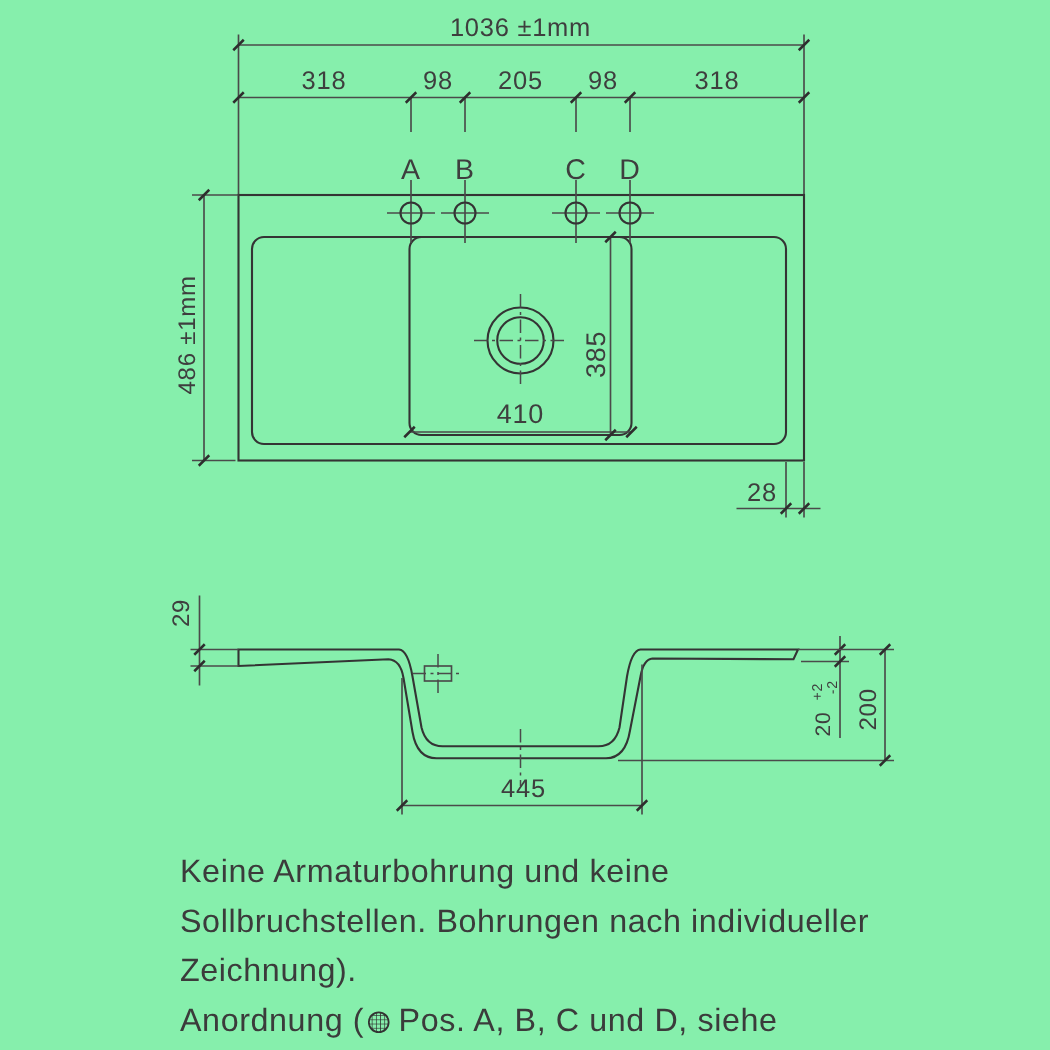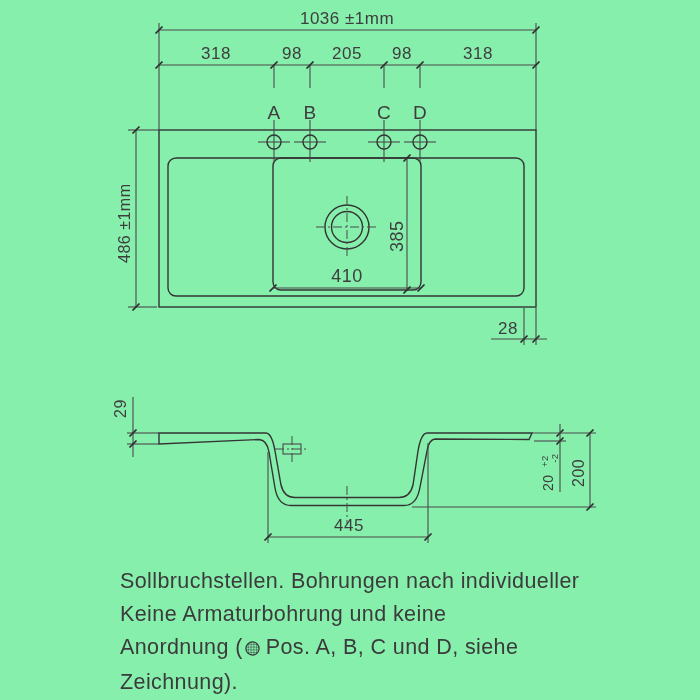--- a/index.html
+++ b/index.html
@@ -200,23 +200,23 @@
       <line class="dim" x1="590" y1="433" x2="590" y2="507"></line>
       <line class="tick" x1="586.5" y1="436.5" x2="593.5" y2="429.5"></line>
       <line class="tick" x1="586.5" y1="510.5" x2="593.5" y2="503.5"></line>
       <text transform="translate(584,487) rotate(-90)" font-size="16">200</text>
     </g>
   </g>
 </svg>
 
 
 <div class="note">
+  <div class="row">Keine Armaturbohrung und keine</div>
   <div class="row">Sollbruchstellen. Bohrungen nach individueller</div>
-  <div class="row">Keine Armaturbohrung und keine</div>
+  <div class="row">Zeichnung).</div>
   <div class="row">
     <span>Anordnung (</span><span class="sym"><svg width="15" height="15" viewBox="0 0 15 15">
             <circle cx="7.5" cy="7.5" r="6.6" fill="url(#gridhatch)" stroke="#333" stroke-width="1.2"></circle>
           </svg></span><span>Pos. A, B, C und D, siehe</span>
   </div>
-  <div class="row">Zeichnung).</div>
 </div>
 
 </div>
 
 </body></html>

